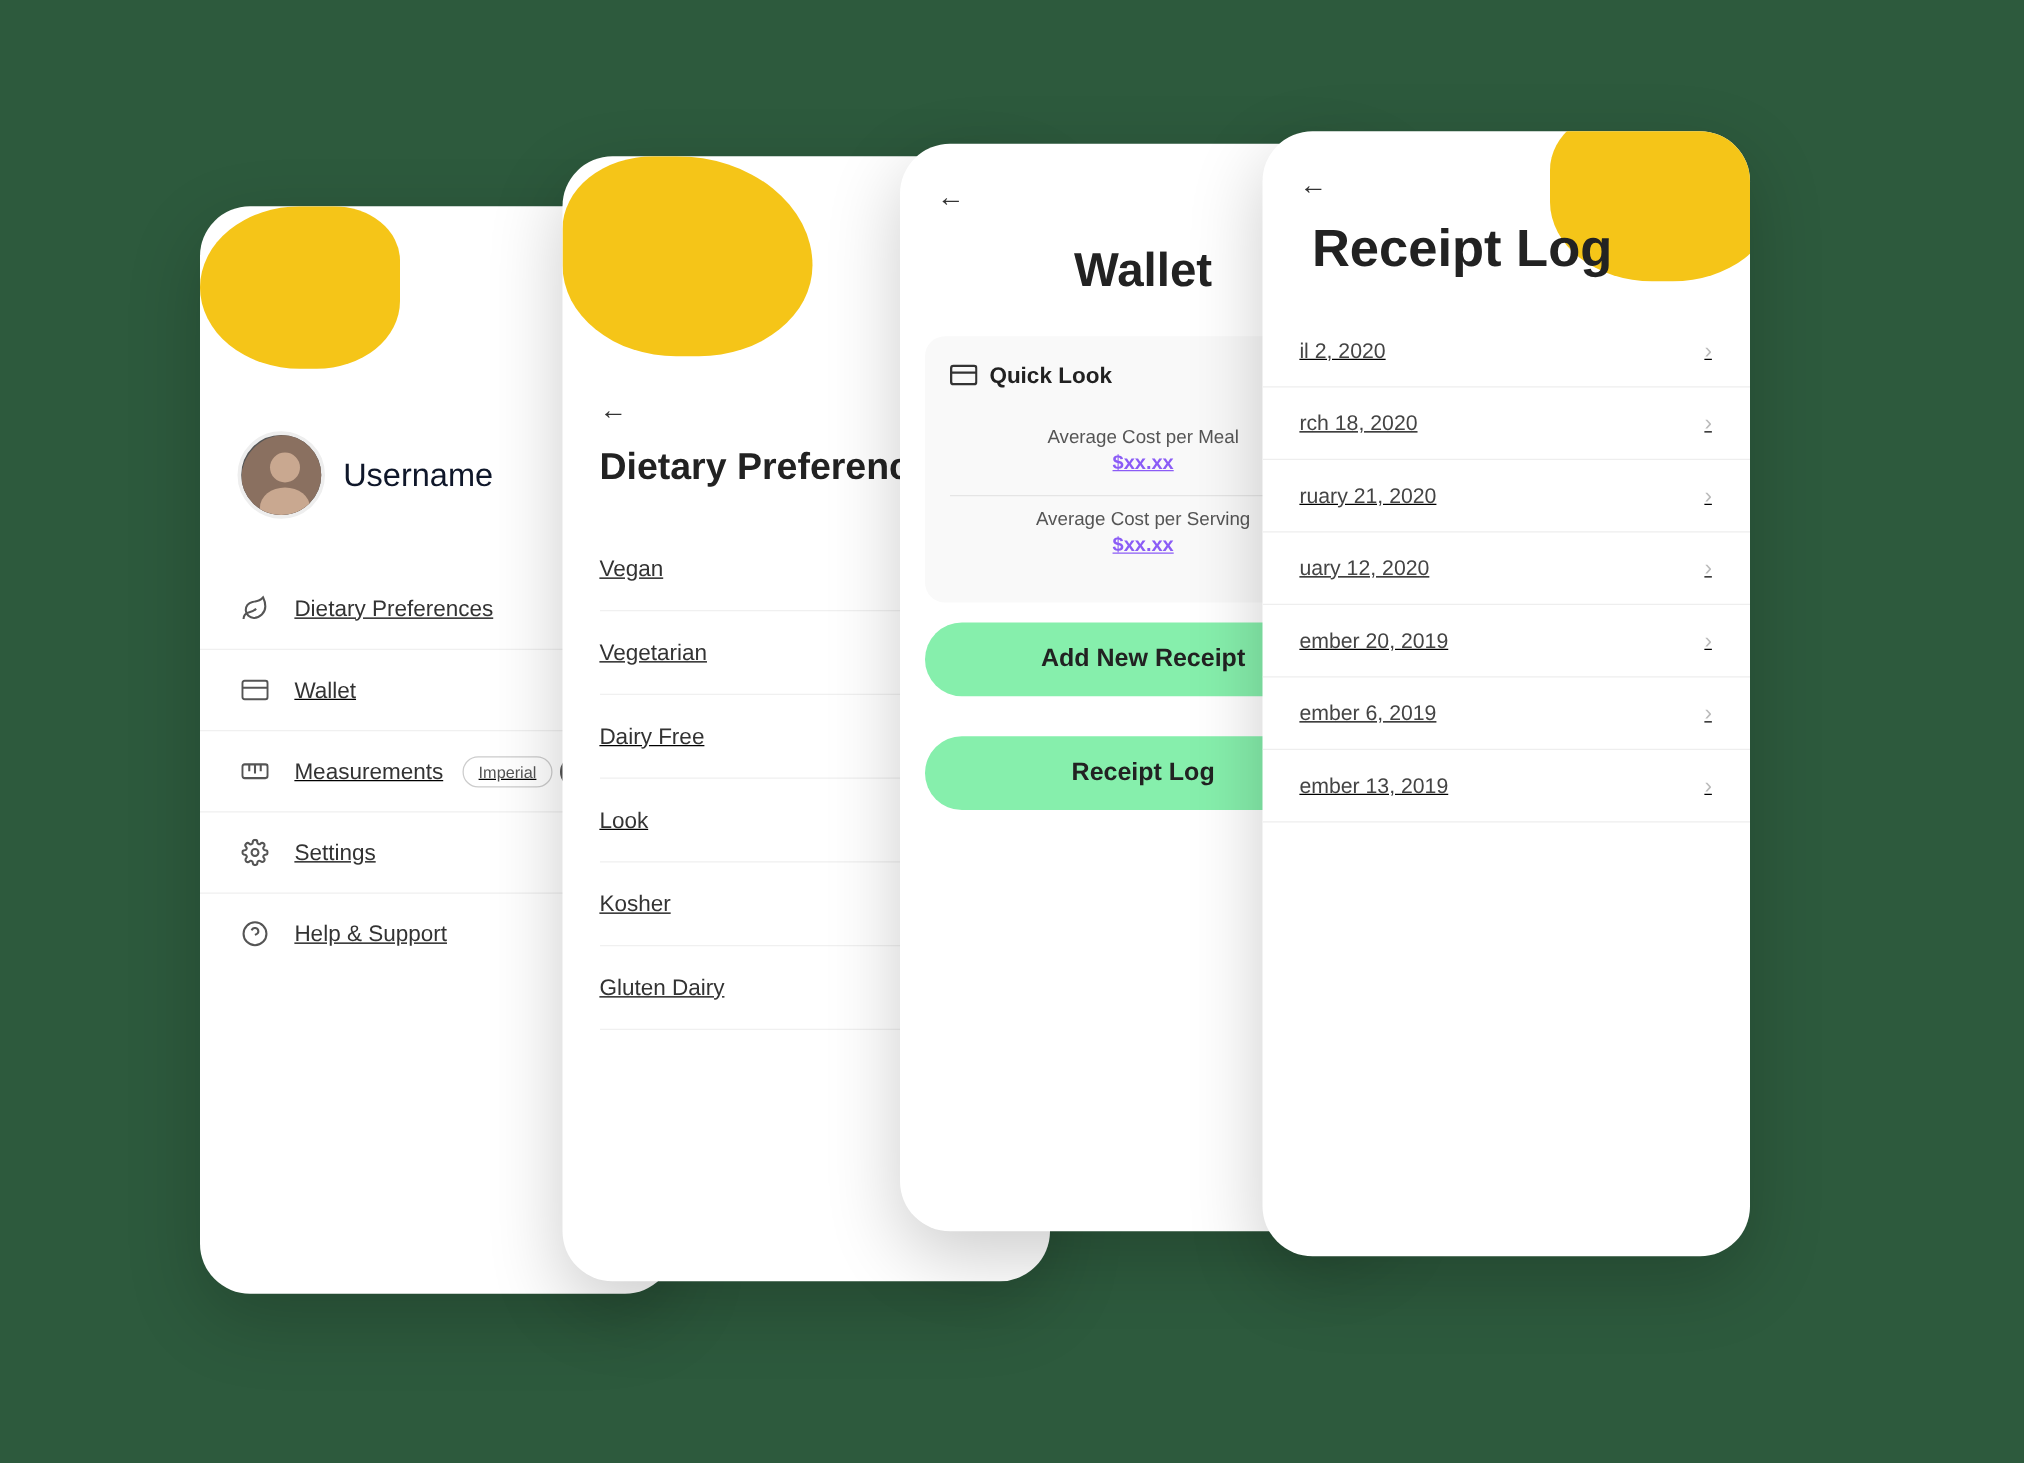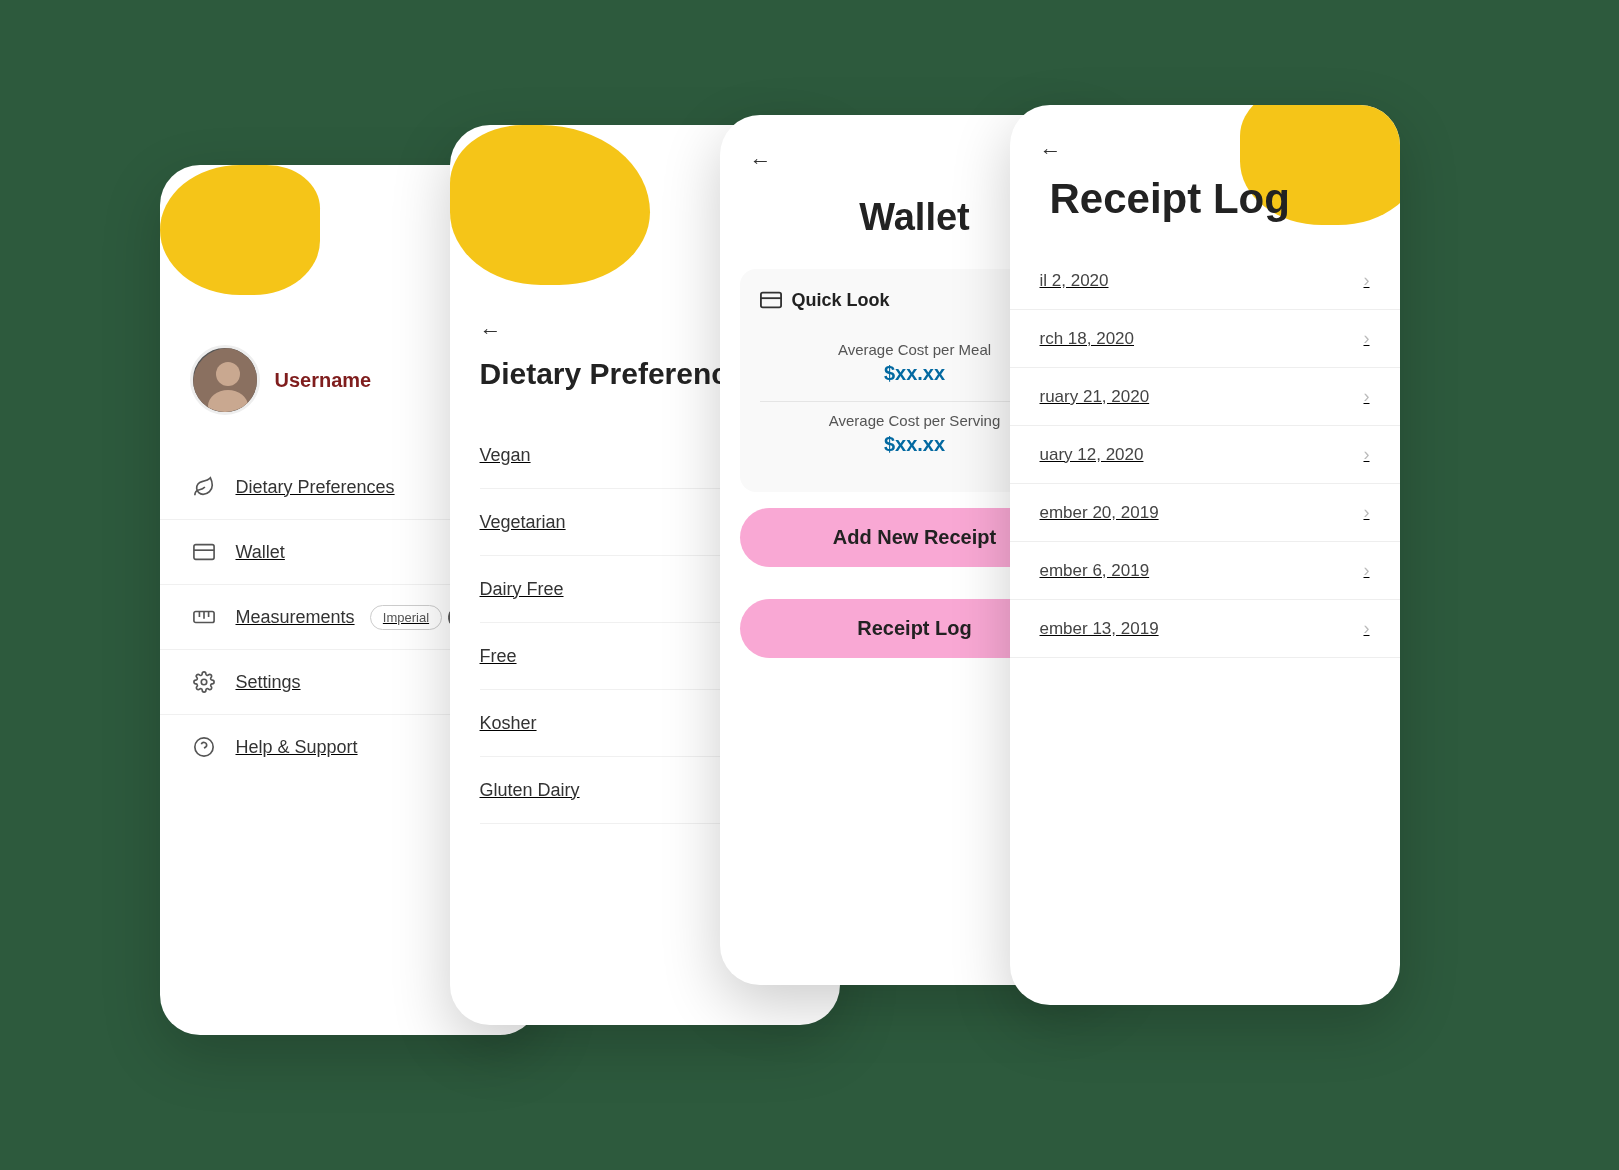--- a/index.html
+++ b/index.html
@@ -93,23 +93,23 @@
       height: 70px;
       border-radius: 50%;
       background: #555;
       overflow: hidden;
       flex-shrink: 0;
       border: 3px solid #eee;
     }
 
     
     .username-text {
-      font-size: 20px;
-      font-weight: 700;
-      color: #7f1d1d;
+      font-size: 26px;
+      font-weight: 400;
+      color: #0f172a;
     }
 
     .menu-list {
       padding: 10px 0;
       flex: 1;
     }
 
     .menu-item {
       display: flex;
       align-items: center;
@@ -272,37 +272,38 @@
       margin-bottom: 16px;
     }
 
     .ql-stat-label {
       font-size: 15px;
       color: #555;
       margin-bottom: 4px;
     }
 
     .ql-stat-value {
-      font-size: 20px;
+      font-size: 16px;
       font-weight: 600;
-      color: #0369a1;
+      color: #8b5cf6;
+      text-decoration: underline;
     }
 
     .ql-divider {
       height: 1px;
       background: #e5e5e5;
       margin: 10px 0;
     }
 
     .wallet-btn {
       display: block;
       margin: 16px 20px;
       padding: 18px;
       border-radius: 50px;
-      background: #f9a8d4;
+      background: #86efac;
       color: #222;
       font-size: 20px;
       font-weight: 600;
       text-align: center;
       cursor: pointer;
       border: none;
       width: calc(100% - 40px);
     }
 
     
@@ -465,21 +466,21 @@
         </div>
         <div class="pref-item">
           <span class="pref-label">Vegetarian</span>
           <div class="toggle on"></div>
         </div>
         <div class="pref-item">
           <span class="pref-label">Dairy Free</span>
           <div class="toggle on"></div>
         </div>
         <div class="pref-item">
-          <span class="pref-label">Free</span>
+          <span class="pref-label">Look</span>
           <div class="toggle"></div>
         </div>
         <div class="pref-item">
           <span class="pref-label">Kosher</span>
           <div class="toggle"></div>
         </div>
         <div class="pref-item">
           <span class="pref-label">Gluten Dairy</span>
           <div class="toggle"></div>
         </div>

